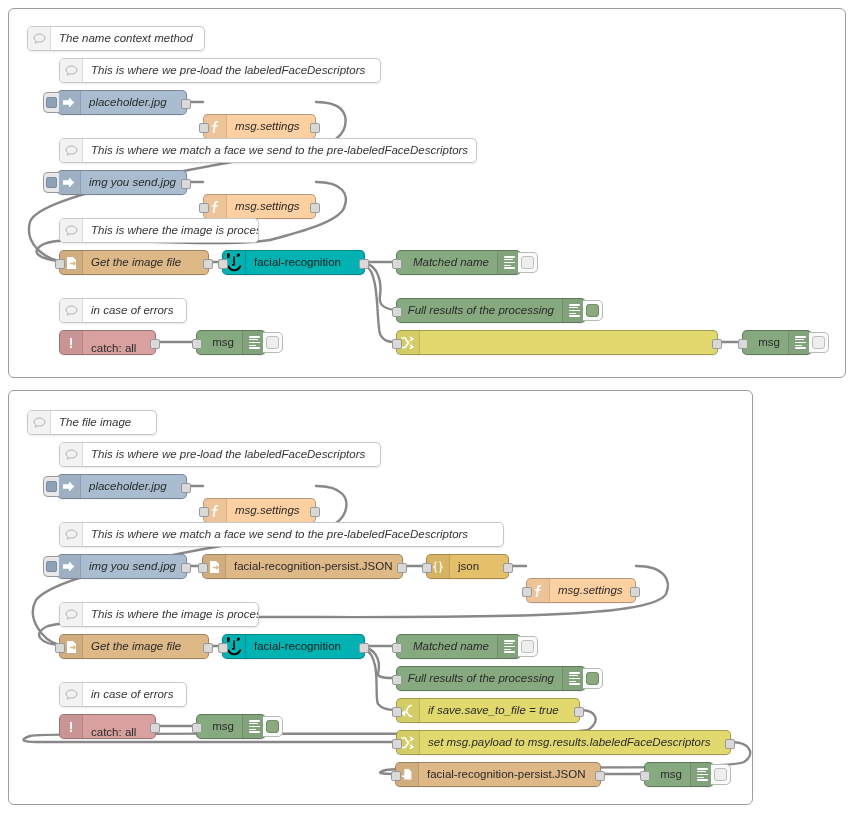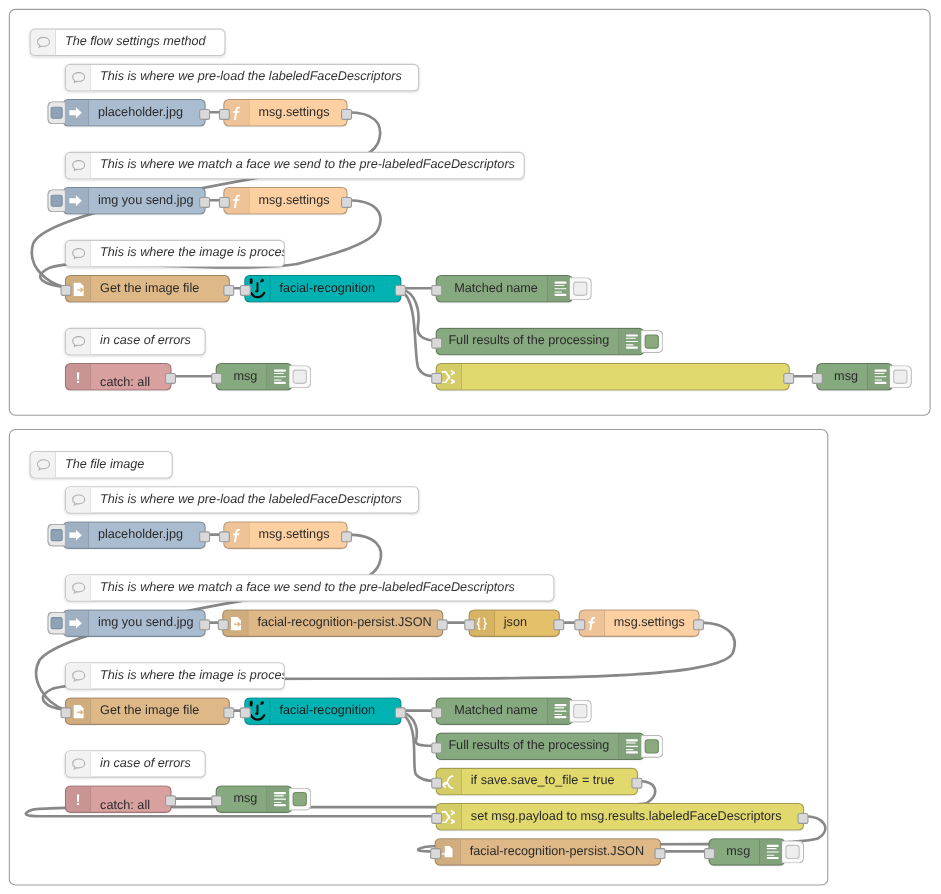--- a/index.html
+++ b/index.html
@@ -37,21 +37,21 @@
     border-right:1px solid rgba(0,0,0,.10);
     border-radius:4px 0 0 4px;
     background:rgba(0,0,0,.06);
   }
   .node .lbl{
     flex:1 1 auto;padding:0 8px;white-space:nowrap;overflow:hidden;
     line-height:23px;
   }
   .lbl.l{text-align:left;}
   .lbl.r{text-align:right;}
-  .italic .lbl{}
+  .italic .lbl{font-style:italic;}
 
   
   .port{
     position:absolute;width:8px;height:8px;top:50%;margin-top:-4px;
     background:#d9d9d9;border:1px solid #999;border-radius:2px;
   }
   .port.in{left:-5px;}
   .port.out{right:-5px;}
 
   
@@ -59,21 +59,21 @@
     position:absolute;left:-15px;top:50%;margin-top:-11px;
     width:16px;height:21px;box-sizing:border-box;
     background:#e8e8e8;border:1px solid #999;border-right:none;
     border-radius:5px 0 0 5px;
     display:flex;align-items:center;justify-content:center;
   }
   .injbtn i{display:block;width:9px;height:9px;border-radius:2px;background:#8ea2b8;border:1px solid #7b8ea3;}
 
   
   .n-inject  {background:#a9bcd0;}
-  .n-function{background:#fdd0a2;}
+  .n-function{background:#fdd0a2;margin-top:24px;}
   .n-file    {background:#deb887;}
   .n-fileout {background:#deb887;}
   .n-json    {background:#deb887;}
   .n-change  {background:#e2d96e;}
   .n-switch  {background:#e2d96e;}
   .n-debug   {background:#87a980;align-items:center;}
   .n-catch   {background:#d9a0a0;}
   .n-face    {background:#00b2b2;border-color:rgba(0,0,0,.25);}
   .n-face .lbl{color:#1d1d1d;}
 
@@ -164,21 +164,21 @@
 
     <path class="wire" d="M156,726 C172,726 180,726 196,726"></path>
   </svg>
 
   <div class="node n-comment" style="left:27px;top:26px;width:178px;">
     <span class="ico">
       <svg width="13" height="12" viewBox="0 0 13 12">
           <path d="M6.5 1C3.2 1 1 2.8 1 5c0 1.3.8 2.4 2 3.1L2.6 10l2-1.1c.6.1 1.2.2 1.9.2 3.3 0 5.5-1.8 5.5-4S9.8 1 6.5 1z" fill="none" stroke="#b0b0b0" stroke-width="1"></path>
         </svg>
     </span>
-    <span class="lbl l">The flow settings method</span>
+    <span class="lbl l">The name context method</span>
   </div>
 
   <div class="node n-comment" style="left:59px;top:58px;width:322px;">
     <span class="ico">
       <svg width="13" height="12" viewBox="0 0 13 12">
           <path d="M6.5 1C3.2 1 1 2.8 1 5c0 1.3.8 2.4 2 3.1L2.6 10l2-1.1c.6.1 1.2.2 1.9.2 3.3 0 5.5-1.8 5.5-4S9.8 1 6.5 1z" fill="none" stroke="#b0b0b0" stroke-width="1"></path>
         </svg>
     </span>
     <span class="lbl l">This is where we pre-load the labeledFaceDescriptors</span>
   </div>

